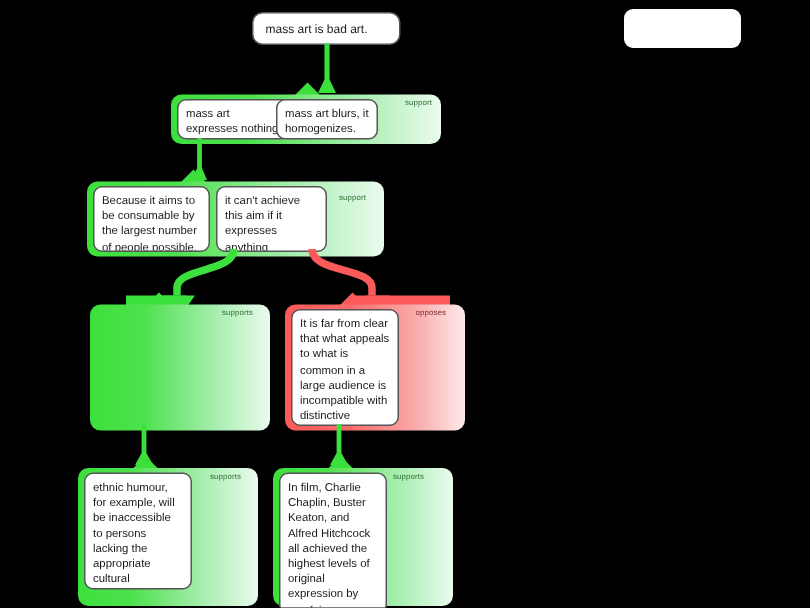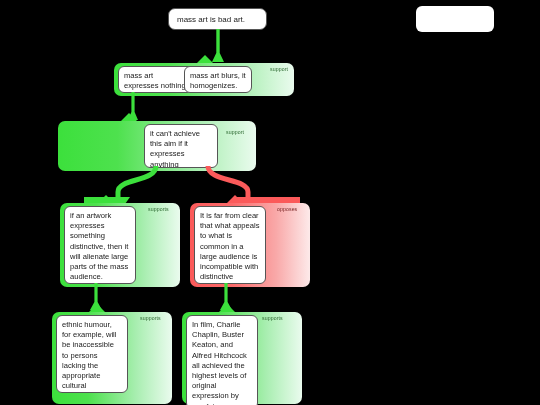--- a/index.html
+++ b/index.html
@@ -95,20 +95,21 @@
 
   <div class="link" style="left:124px;top:92px;">
     <svg width="20" height="34" viewBox="0 0 20 34">
       <path d="M7.4 0 L10.6 0 L10.6 20 L14 28 L4 28 L7.4 20 Z" fill="#3ce03c"></path>
     </svg>
   </div>
 
   <div class="grouptab green" style="left:120px;top:113px;"></div>
   <div class="group green" style="left:58px;top:121px;width:198px;height:50px;"></div>
   <div class="badge" style="left:226px;top:129px;">support</div>
+  <div class="node" style="left:62px;top:124px;width:78px;height:44px;">Because it aims to be consumable by the largest number of people possible.</div>
   <div class="node" style="left:144px;top:124px;width:74px;height:44px;">it can't achieve this aim if it expresses anything distinctive</div>
 
   <div class="link" style="left:84px;top:166px;">
     <svg width="86" height="40" viewBox="0 0 86 40">
       <path d="M72 0 C72 16, 34 12, 34 26 L34 31" stroke="#3ce03c" stroke-width="5" fill="none"></path>
       <path d="M22 31 L46 31 L41 38 L27 38 Z" fill="#3ce03c"></path>
       <rect x="0" y="31" width="40" height="7" fill="#3ce03c"></rect>
     </svg>
   </div>
 
@@ -116,21 +117,20 @@
     <svg width="100" height="40" viewBox="0 0 100 40">
       <path d="M8 0 C8 16, 48 12, 48 26 L48 31" stroke="#fb5a5a" stroke-width="5" fill="none"></path>
       <path d="M36 31 L60 31 L55 38 L41 38 Z" fill="#fb5a5a"></path>
       <rect x="44" y="31" width="56" height="7" fill="#fb5a5a"></rect>
     </svg>
   </div>
 
   <div class="grouptab green" style="left:97px;top:195px;"></div>
   <div class="group green" style="left:60px;top:203px;width:120px;height:84px;"></div>
   <div class="badge" style="left:148px;top:206px;">supports</div>
-  <div class="node" style="left:64px;top:206px;width:72px;height:78px;">if an artwork expresses something distinctive, then it will alienate large parts of the mass audience.</div>
 
   <div class="grouptab red" style="left:226px;top:195px;"></div>
   <div class="group red" style="left:190px;top:203px;width:120px;height:84px;"></div>
   <div class="badge opp" style="left:277px;top:206px;">opposes</div>
   <div class="node" style="left:194px;top:206px;width:72px;height:78px;">It is far from clear that what appeals to what is common in a large audience is incompatible with distinctive expressivity.</div>
 
   <div class="link" style="left:86px;top:283px;">
     <svg width="24" height="32" viewBox="0 0 24 32">
       <path d="M8.4 0 L11.6 0 L11.6 19 L16 27 L4 27 L8.4 19 Z" fill="#3ce03c"></path>
     </svg>

